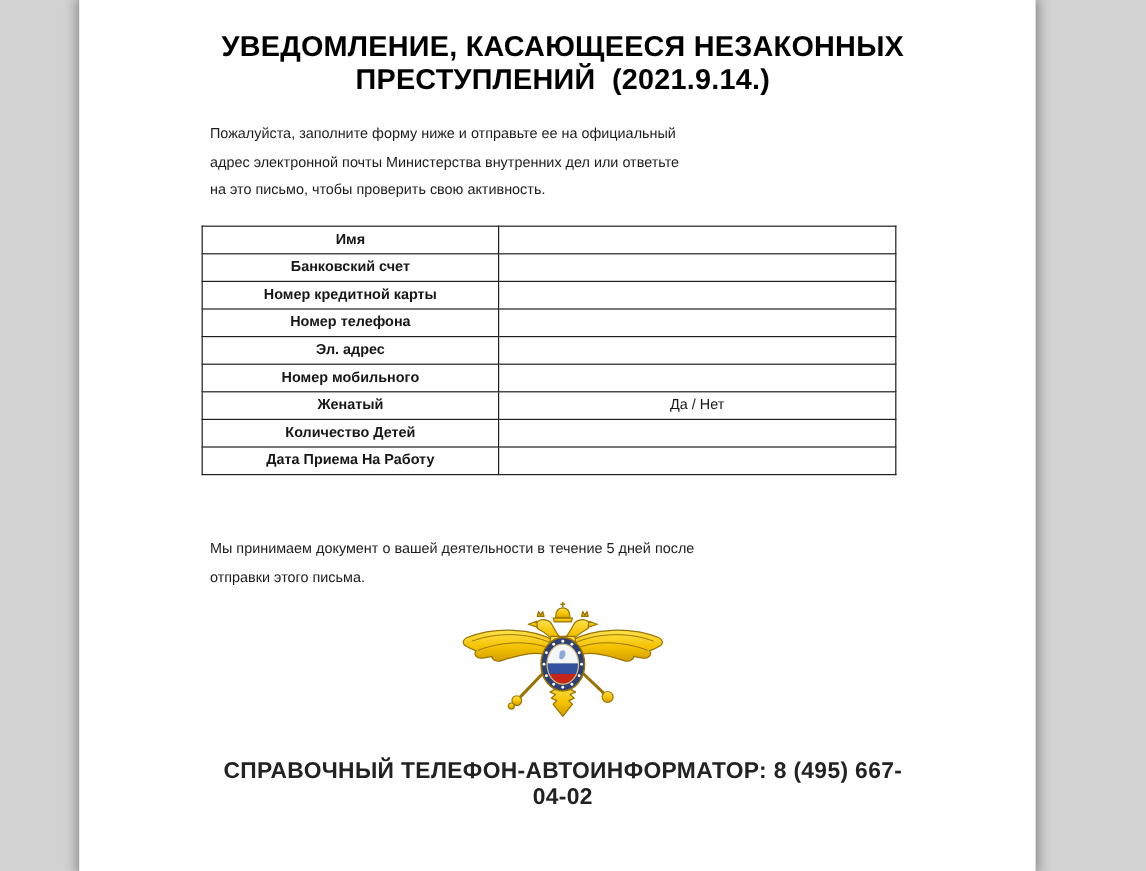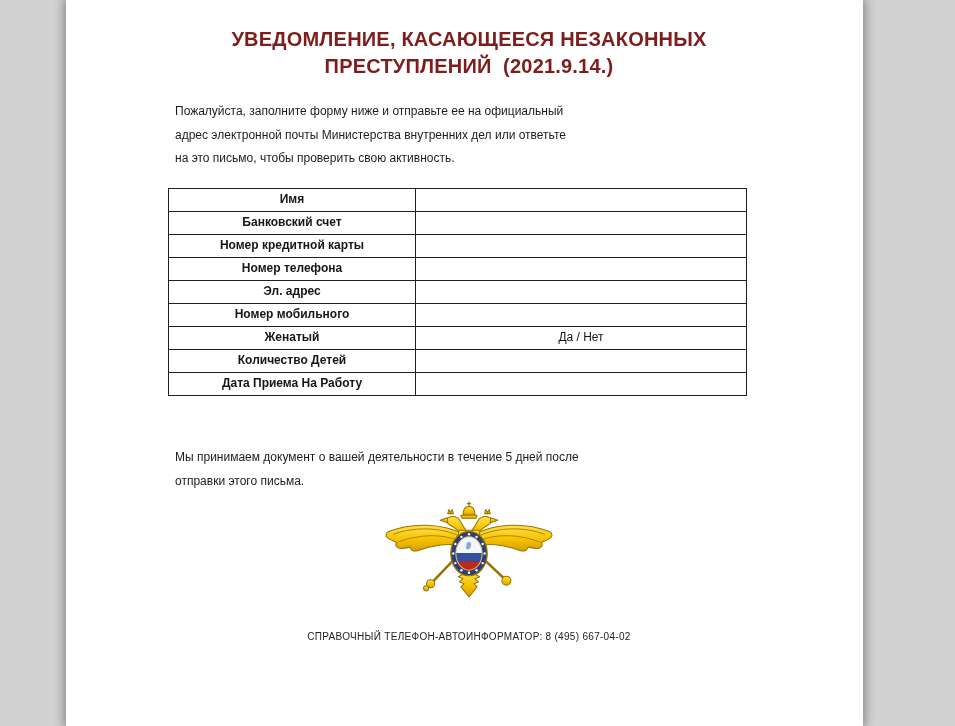--- a/index.html
+++ b/index.html
@@ -9,22 +9,22 @@
     font-family:"Liberation Sans", sans-serif;
   }
   .page {
     position:absolute; left:66px; top:0; width:797px; height:726px;
     background:#ffffff;
     box-shadow:0 0 10px 2px rgba(0,0,0,0.38);
   }
   .content { padding:0 100px 0 109px; }
   .doc-title {
     margin-top:26px; text-align:center;
-    font-weight:bold; font-size:20px; line-height:27px;
-    color:#7f1d1d; letter-spacing:0.2px;
+    font-weight:bold; font-size:24px; line-height:27px;
+    color:#000000; letter-spacing:0.2px;
   }
   .para { font-size:12px; line-height:23.5px; color:#1c1c1c; }
   .intro { margin-top:20px; }
   .closing { margin-top:49px; line-height:24px; }
   .line { white-space:pre; }
   table.form {
     margin-top:17px; margin-left:-7px;
     border-collapse:collapse; table-layout:fixed; width:576px;
   }
   table.form td {
@@ -34,21 +34,21 @@
   }
   table.form td.cell-label { font-weight:bold; width:246px; }
   table.form td.cell-value { width:330px; }
   .emblem-wrap { margin-top:8px; text-align:center; }
   .ministry {
     margin-top:14px; text-align:center;
     font-size:14px; line-height:18px; letter-spacing:0.6px; color:#222;
   }
   .hotline {
     margin-top:25px; text-align:center;
-    font-size:10px; letter-spacing:0.3px; color:#222;
+    font-size:19px; letter-spacing:0.3px; color:#222;font-weight:bold;
   }
 </style>
 </head>
 <body>
 
 <div class="page">
   <div class="content">
 
     <div class="doc-title">
       <div class="line">УВЕДОМЛЕНИЕ, КАСАЮЩЕЕСЯ НЕЗАКОННЫХ</div>

